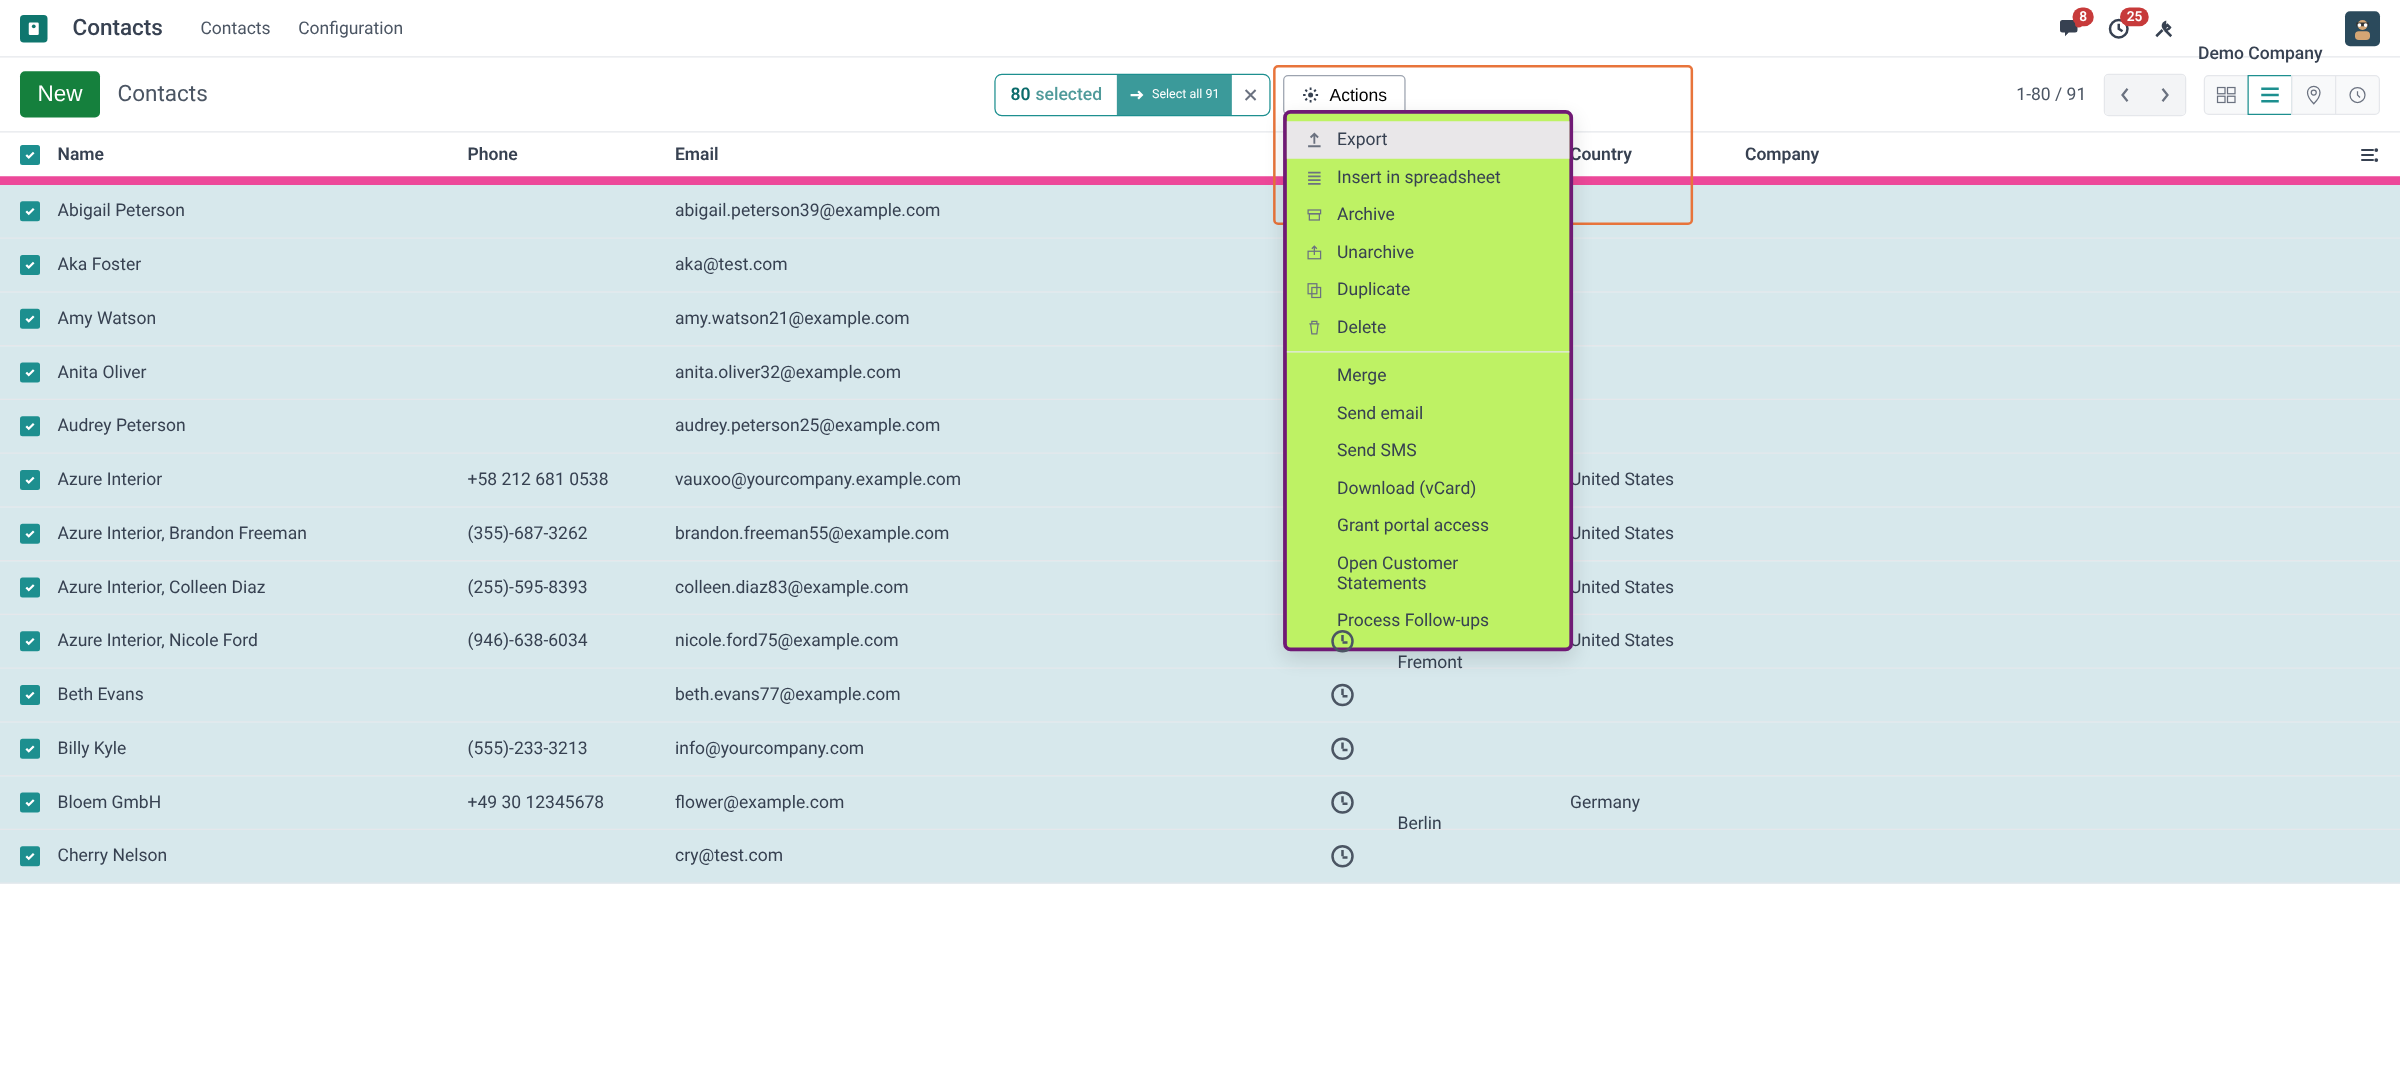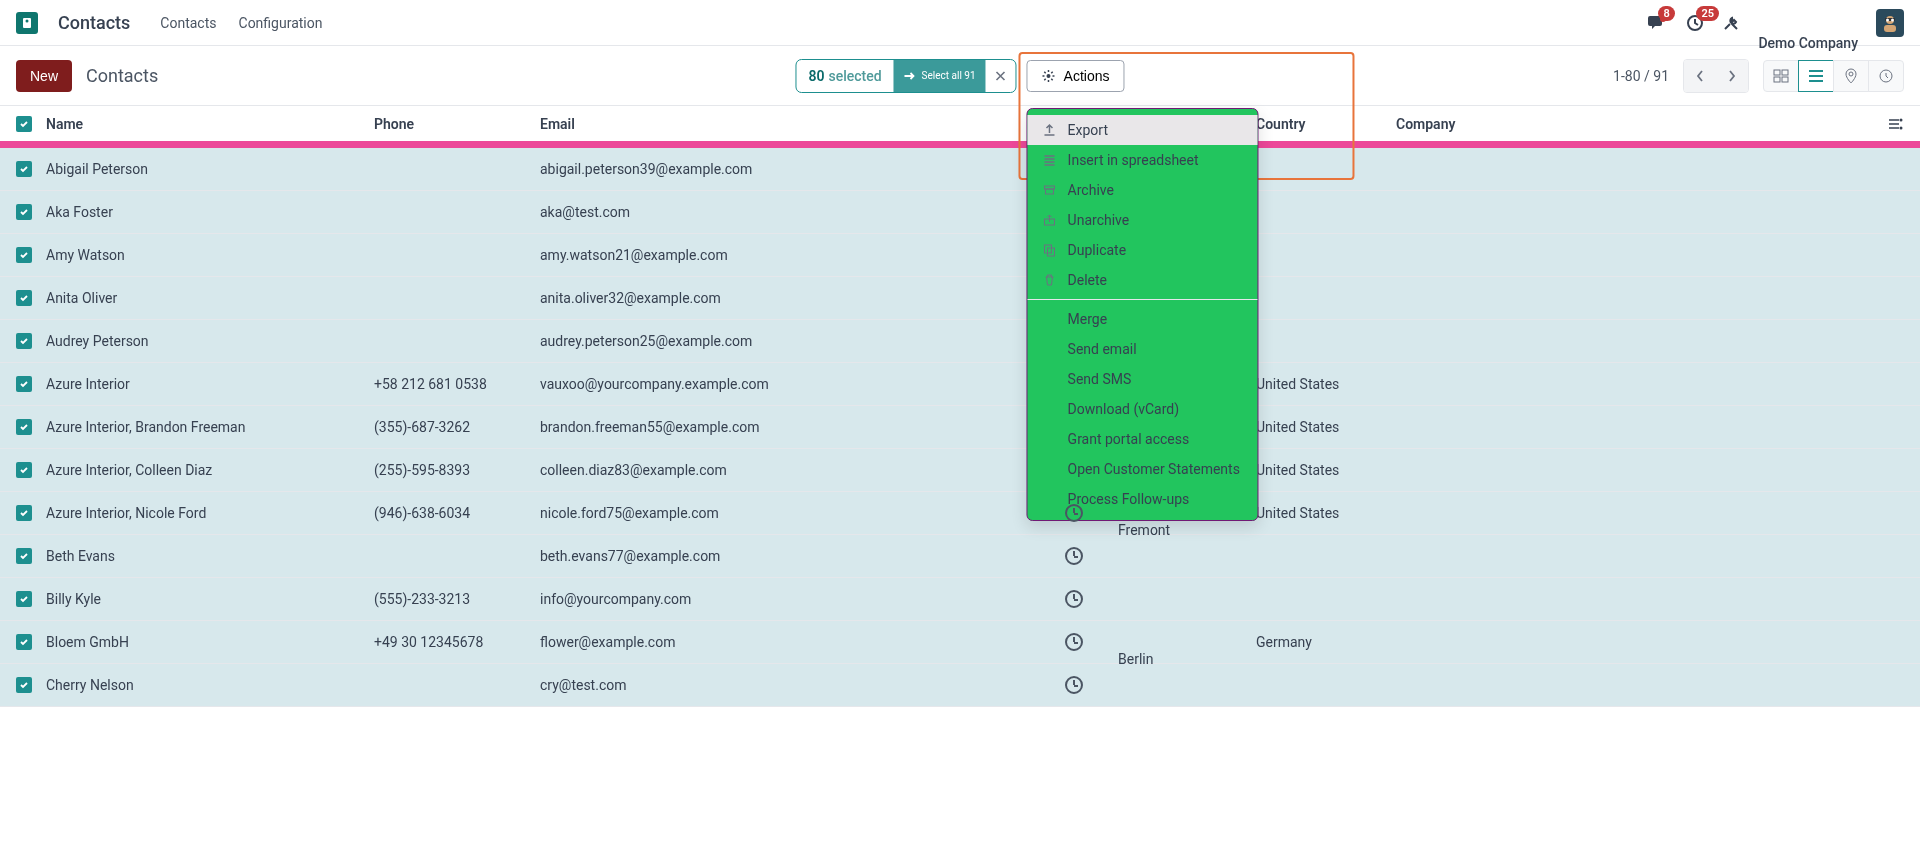--- a/index.html
+++ b/index.html
@@ -10,33 +10,33 @@
 .app-title { font-size: 18px; font-weight: 500; color: #374151; }
 .topbar-nav { display: flex; gap: 22px; margin-left: 10px; }
 .topbar-nav-item { color: #4b5563; cursor: pointer; }
 .topbar-right { margin-left: auto; display: flex; align-items: center; gap: 18px; }
 .icon-badge { position: relative; display: flex; align-items: center; }
 .badge { position: absolute; top: -8px; left: 10px; background: #c73a3a; color: #fff; font-size: 11px; font-weight: 600; padding: 1px 5px; border-radius: 9px; }
 .company-name { font-weight: 500; margin-top: 40px; }
 .avatar { width: 28px; height: 28px; background: #2b4a5c; border-radius: 4px; display: flex; align-items: center; justify-content: center; }
 
 .controlbar { display: flex; align-items: center; height: 60px; padding: 0 16px; border-bottom: 1px solid #e5e7eb; position: relative; }
-.new-btn { background: #7f1d1d; color: #fff; border: none; padding: 8px 14px; border-radius: 4px; font-size: 14px; font-weight: 500; cursor: pointer; }
+.new-btn { background: #15803d; color: #fff; border: none; padding: 8px 14px; border-radius: 4px; font-size: 18px; font-weight: 500; cursor: pointer; }
 .breadcrumb-title { font-size: 18px; margin-left: 14px; color: #4b5563; }
 .center-controls { position: absolute; left: 50%; transform: translateX(-50%); display: flex; align-items: center; gap: 10px; justify-content: center; }
 .selection-pill { display: flex; align-items: center; border: 1px solid #1d8f8f; border-radius: 6px; overflow: hidden; height: 34px; }
 .sel-count { padding: 0 12px; color: #0b6b6b; font-weight: 600; }
 .sel-count .muted { color: #4f9a9a; font-weight: 500; margin-left: 4px; }
 .select-all { background: #3b9a9a; color: #fff; padding: 0 10px; height: 100%; display: flex; align-items: center; gap: 6px; cursor: pointer; font-size: 10px; }
 .clear-sel { padding: 0 10px; color: #6b7280; cursor: pointer; height: 100%; display: flex; align-items: center; }
 .actions-btn { border: 1px solid #9ca3af; background: #fff; padding: 7px 14px; border-radius: 4px; display: flex; align-items: center; gap: 8px; cursor: pointer; font-size: 14px; }
 .actions-wrap { position: relative; }
 .highlight-box { position: absolute; top: -8px; left: -8px; right: -230px; bottom: -88px; border: 2px solid #e8743b; border-radius: 4px; pointer-events: none; }
 
-.dropdown { position: absolute; top: 48px; left: 0; width: 232px; background: #22c55e; border: 1px solid #701a75; border-radius: 6px; box-shadow: 0 6px 16px rgba(0,0,0,0.12); padding: 6px 0; z-index: 100; }
+.dropdown { position: absolute; top: 28px; left: 0; width: 232px; background: #bef264; border: 3px solid #701a75; border-radius: 6px; box-shadow: 0 6px 16px rgba(0,0,0,0.12); padding: 6px 0; z-index: 100; }
 .dropdown-item { display: flex; align-items: center; gap: 10px; padding: 7px 14px; cursor: pointer; color: #374151; }
 .dropdown-item.highlighted { background: #e9e7e9; }
 .dropdown-sep { height: 1px; background: #e5e7eb; margin: 4px 0; }
 .dd-icon { width: 16px; display: flex; justify-content: center; color: #6b7280; }
 
 .right-controls { margin-left: auto; display: flex; align-items: center; gap: 14px; }
 .pager-text { color: #4b5563; }
 .pager-btns { display: flex; border: 1px solid #e5e7eb; border-radius: 4px; overflow: hidden; }
 .pager-btn { width: 32px; height: 32px; background: #f3f4f6; display: flex; align-items: center; justify-content: center; cursor: pointer; color: #6b7280; }
 .view-switcher { display: flex; gap: 0; }

